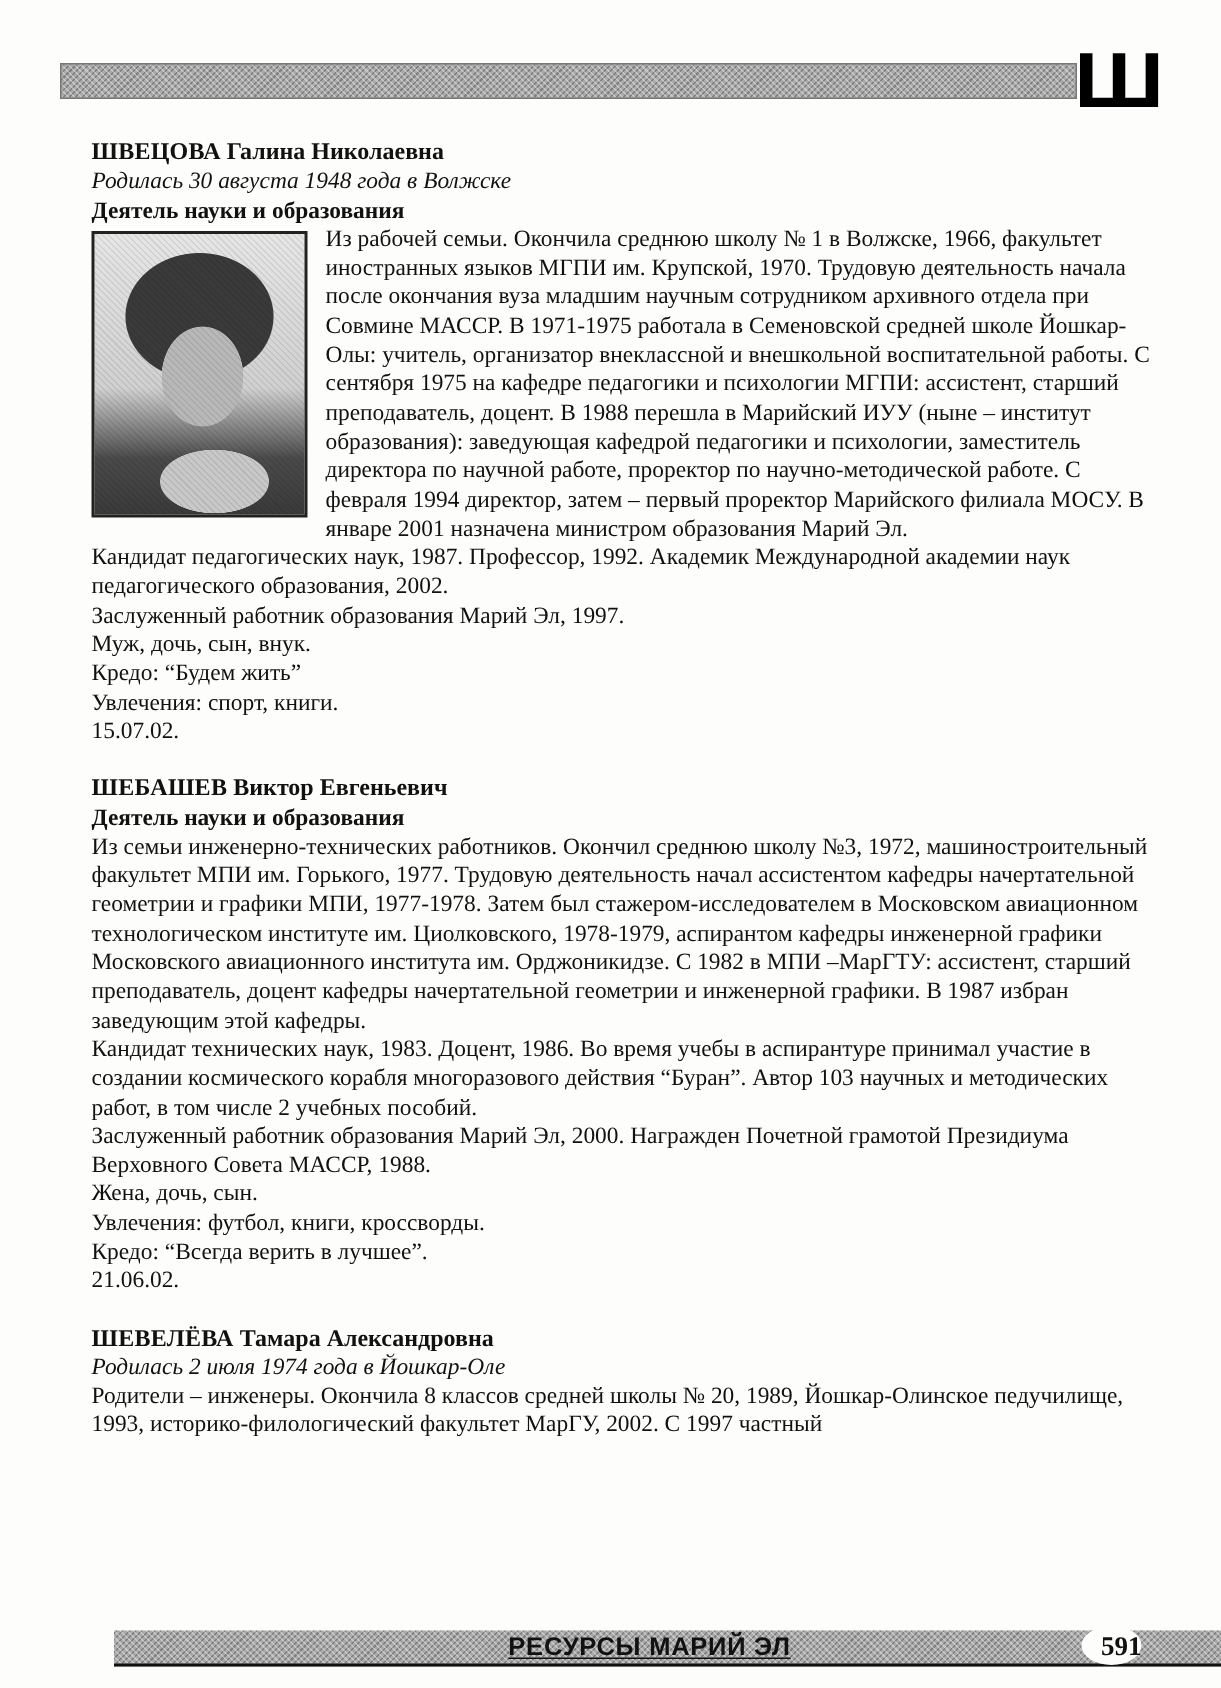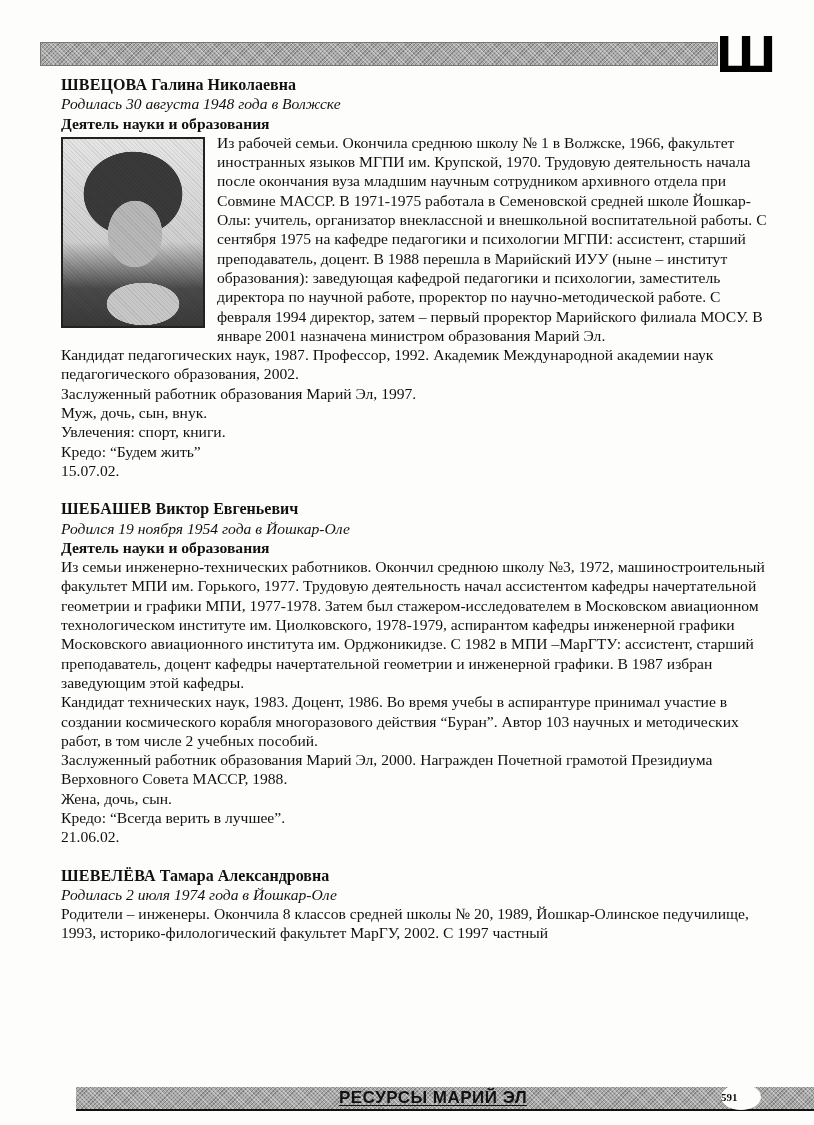--- a/index.html
+++ b/index.html
@@ -19,21 +19,21 @@
       position: absolute; left: 40px; top: 42px; width: 676px; height: 22px;
       border: 1px solid #777;
     }
     .letter-mark {
       position: absolute; left: 720px; top: 28px;
       font-family: "Liberation Sans", "DejaVu Sans", sans-serif;
       font-weight: bold; font-size: 52px; line-height: 52px; color: #000;
       transform: scaleX(1.15);
     }
     .content {
-      position: absolute; left: 61px; top: 75px; width: 710px;
+      position: absolute; left: 61px; top: 92px; width: 710px;
       font-size: 15.6px; line-height: 19.3px; font-family: Liberation Serif, serif;
     }
     .entry { margin-bottom: 19px; }
     .name { font-weight: bold; font-size: 16px; }
     .name .surname { letter-spacing: 0.2px; }
     .born { font-style: italic; }
     .role { font-weight: bold; }
     .para { margin: 0; }
     .photo {
       float: left; width: 140px; height: 187px; margin: 4px 12px 0 0;
@@ -56,21 +56,21 @@
     }
     .footer-title {
       position: absolute; left: 0; right: 60px; top: 1px; text-align: center;
       font-family: "Liberation Sans", "DejaVu Sans", sans-serif;
       font-weight: bold; font-size: 17px; letter-spacing: 0.5px; color: #111;
       text-decoration: underline; text-underline-offset: 2px;
     }
     .page-number {
       position: absolute; left: 645px; top: -3px; width: 40px; height: 26px;
       background: #fdfdfb; border-radius: 50%;
-      font-weight: bold; font-size: 11px; line-height: 26px; text-align: left;
+      font-weight: bold; font-size: 18px; line-height: 26px; text-align: right;
     }
   </style>
 </head>
 <body>
 
 <div class="top-bar hatch"></div>
 <div class="letter-mark">Ш</div>
 
 <div class="content">
 
@@ -80,36 +80,36 @@
       <span>Галина Николаевна</span>
     </div>
     <div class="born">Родилась 30 августа 1948 года в Волжске</div>
     <div class="role">Деятель науки и образования</div>
     <div class="photo"></div>
     <p class="para">Из рабочей семьи. Окончила среднюю школу № 1 в Волжске, 1966, факультет иностранных языков МГПИ им. Крупской, 1970. Трудовую деятельность начала  после окончания вуза младшим научным сотрудником архивного отдела при Совмине МАССР. В 1971-1975 работала в Семеновской средней школе Йошкар-Олы: учитель, организатор внеклассной и внешкольной воспитательной работы. С сентября 1975 на кафедре педагогики и психологии МГПИ: ассистент, старший преподаватель, доцент. В 1988 перешла в Марийский ИУУ (ныне – институт образования): заведующая кафедрой педагогики и психологии, заместитель директора по научной работе, проректор по научно-методической работе. С февраля 1994 директор, затем – первый проректор Марийского филиала МОСУ. В январе 2001 назначена министром образования Марий Эл.</p>
     <div class="clear"></div>
     <p class="para">Кандидат педагогических наук, 1987. Профессор, 1992. Академик Международной академии наук педагогического образования, 2002.</p>
     <p class="para">Заслуженный работник образования Марий Эл, 1997.</p>
     <p class="para">Муж, дочь, сын, внук.</p>
+    <p class="para">Кредо: “Будем жить”</p>
     <p class="para">Увлечения: спорт, книги.</p>
-    <p class="para">Кредо: “Будем жить”</p>
     <p class="para">15.07.02.</p>
   </div>
 
   <div class="entry">
     <div class="name">
       <span class="surname">ШЕБАШЕВ</span>
       <span>Виктор Евгеньевич</span>
     </div>
-    <div class="born">Родился 19 ноября 1954 года в Йошкар-Оле</div>
     <div class="role">Деятель науки и образования</div>
     <p class="para">Из семьи инженерно-технических работников. Окончил среднюю школу №3, 1972, машиностроительный факультет МПИ им. Горького, 1977. Трудовую деятельность начал ассистентом кафедры начертательной геометрии и графики МПИ, 1977-1978. Затем был стажером-исследователем в Московском авиационном технологическом институте им. Циолковского, 1978-1979, аспирантом кафедры инженерной графики Московского авиационного института им. Орджоникидзе. С 1982 в МПИ –МарГТУ: ассистент, старший преподаватель, доцент кафедры начертательной геометрии и инженерной графики. В 1987 избран заведующим этой кафедры.</p>
     <p class="para">Кандидат технических наук, 1983. Доцент, 1986.  Во время учебы в аспирантуре принимал участие в создании космического корабля многоразового действия “Буран”. Автор 103 научных и методических работ, в том числе 2 учебных пособий.</p>
     <p class="para">Заслуженный работник образования Марий Эл, 2000. Награжден Почетной грамотой Президиума Верховного Совета МАССР, 1988.</p>
     <p class="para">Жена, дочь, сын.</p>
+    <p class="para">Увлечения: футбол, книги, кроссворды.</p>
     <p class="para">Кредо: “Всегда верить в лучшее”.</p>
     <p class="para">21.06.02.</p>
   </div>
 
   <div class="entry">
     <div class="name">
       <span class="surname">ШЕВЕЛЁВА</span>
       <span>Тамара Александровна</span>
     </div>
     <div class="born">Родилась 2 июля 1974 года в Йошкар-Оле</div>

